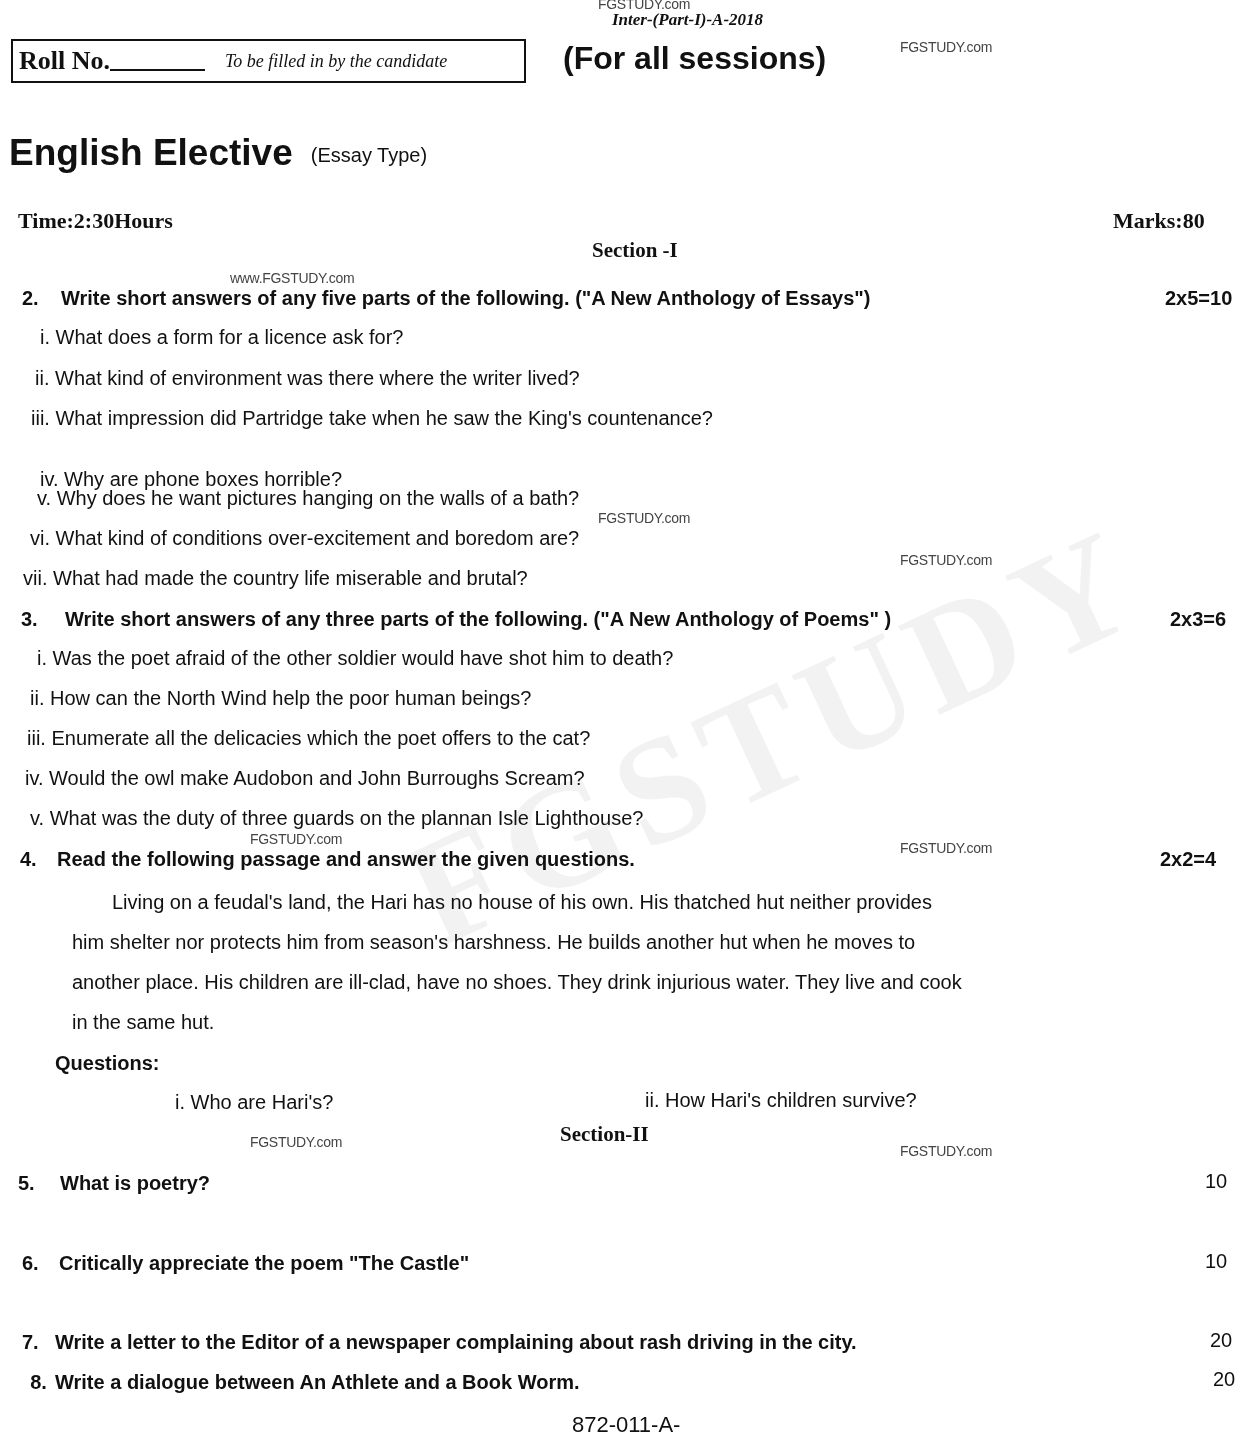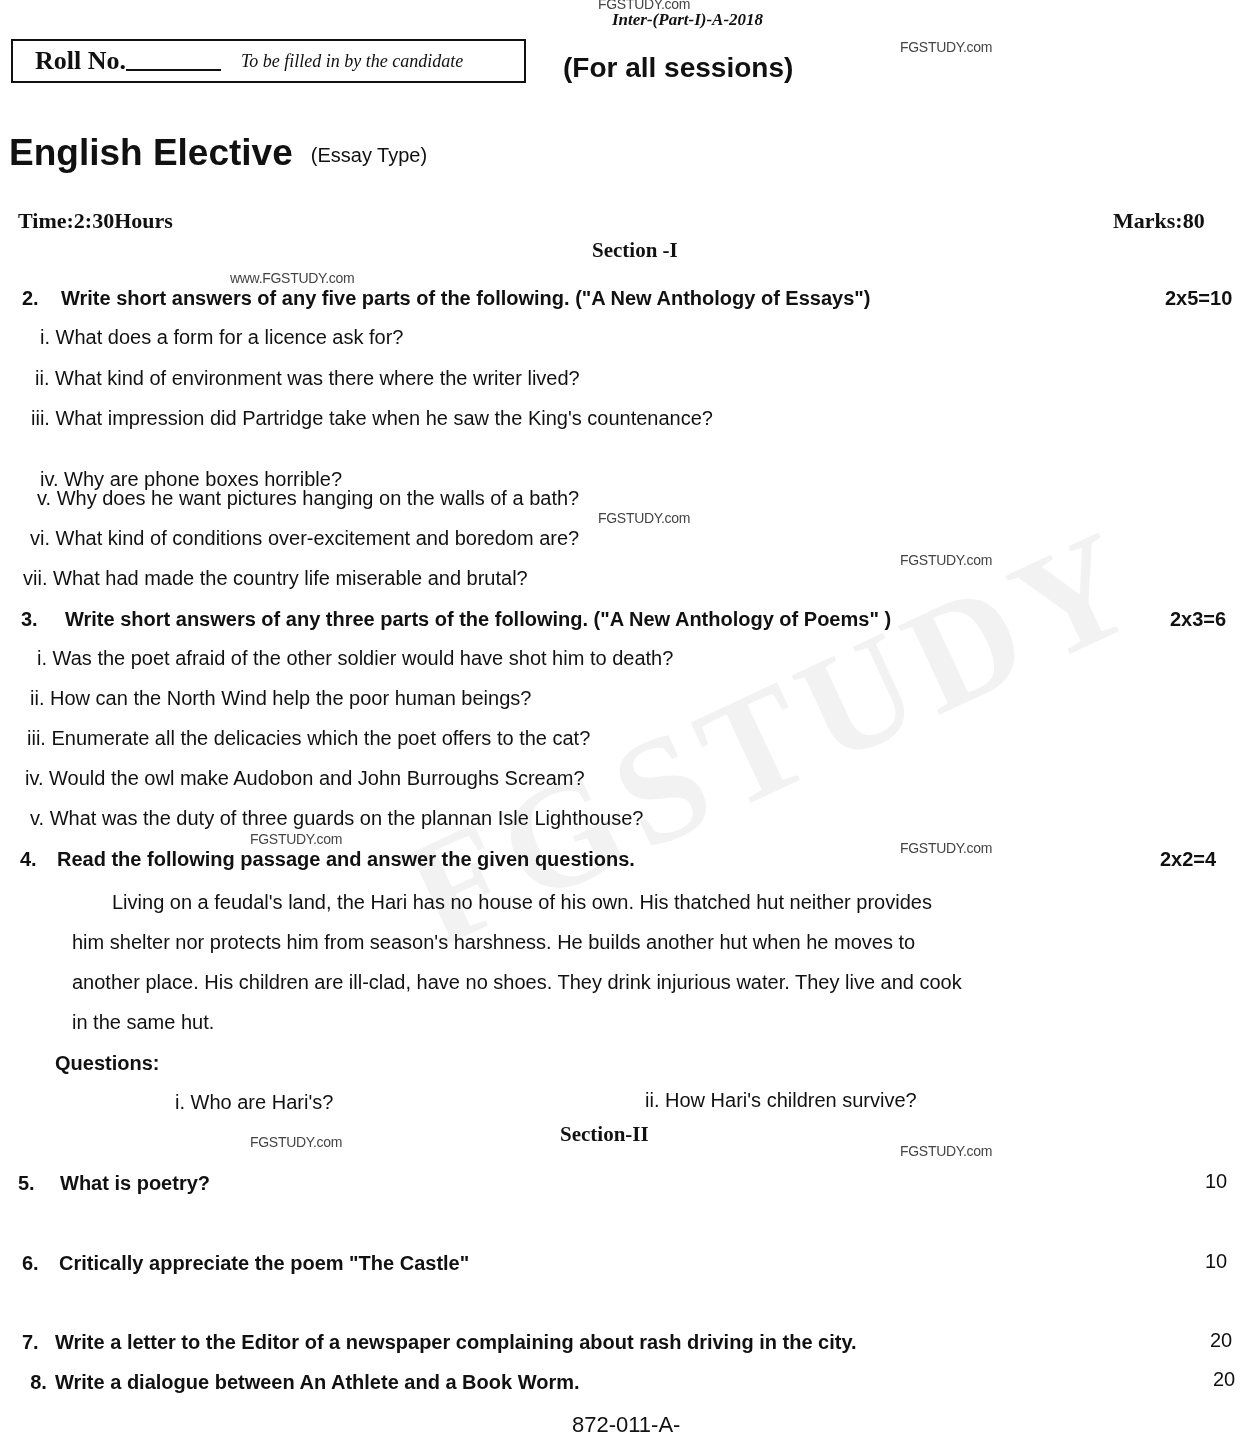--- a/index.html
+++ b/index.html
@@ -11,26 +11,26 @@
     .serif { font-family: "Liberation Serif", serif; }
     .wm { font-family: "Liberation Sans", sans-serif; font-size: 14px; color: #444; letter-spacing: -0.3px; }
     .big-wm {
       position: absolute; left: 380px; top: 650px; font-family: "Liberation Serif", serif;
       font-size: 150px; font-weight: bold; color: rgba(0,0,0,0.05); transform: rotate(-25deg);
       letter-spacing: 10px; pointer-events: none;
     }
     .paper-code { left: 612px; top: 10px; font-size: 17px; font-style: italic; font-weight: bold; }
     .roll-box {
       left: 11px; top: 39px; width: 515px; height: 44px; border: 2px solid #111;
-      box-sizing: border-box; display: flex; align-items: center; padding-left: 22px;
+      box-sizing: border-box; display: flex; align-items: center; padding-left: 6px;
     }
     .roll-label { font-size: 26px; font-weight: bold; }
     .roll-line { display: inline-block; width: 95px; border-bottom: 2px solid #111; margin: 0 20px 0 0; height: 18px; }
     .roll-note { font-size: 18px; font-style: italic; }
-    .sessions { left: 563px; top: 52px; font-size: 28px; font-weight: bold; }
+    .sessions { left: 563px; top: 40px; font-size: 32px; font-weight: bold; }
     .subject { left: 9px; top: 132px; font-size: 37px; font-weight: bold; }
     .subject-type { font-size: 20px; font-weight: normal; margin-left: 18px; vertical-align: middle; }
     .time { left: 18px; top: 208px; font-size: 22px; font-weight: bold; }
     .marks { left: 1113px; top: 208px; font-size: 22px; font-weight: bold; }
     .section-title { font-family: "Liberation Serif", serif; font-size: 21px; font-weight: bold; }
     .q-head { font-size: 20px; font-weight: bold; }
     .q-num { display: inline-block; }
     .sub-q { font-size: 20px; }
     .marks-r { font-size: 20px; font-weight: bold; }
     .passage { font-size: 20px; line-height: 40px; }

